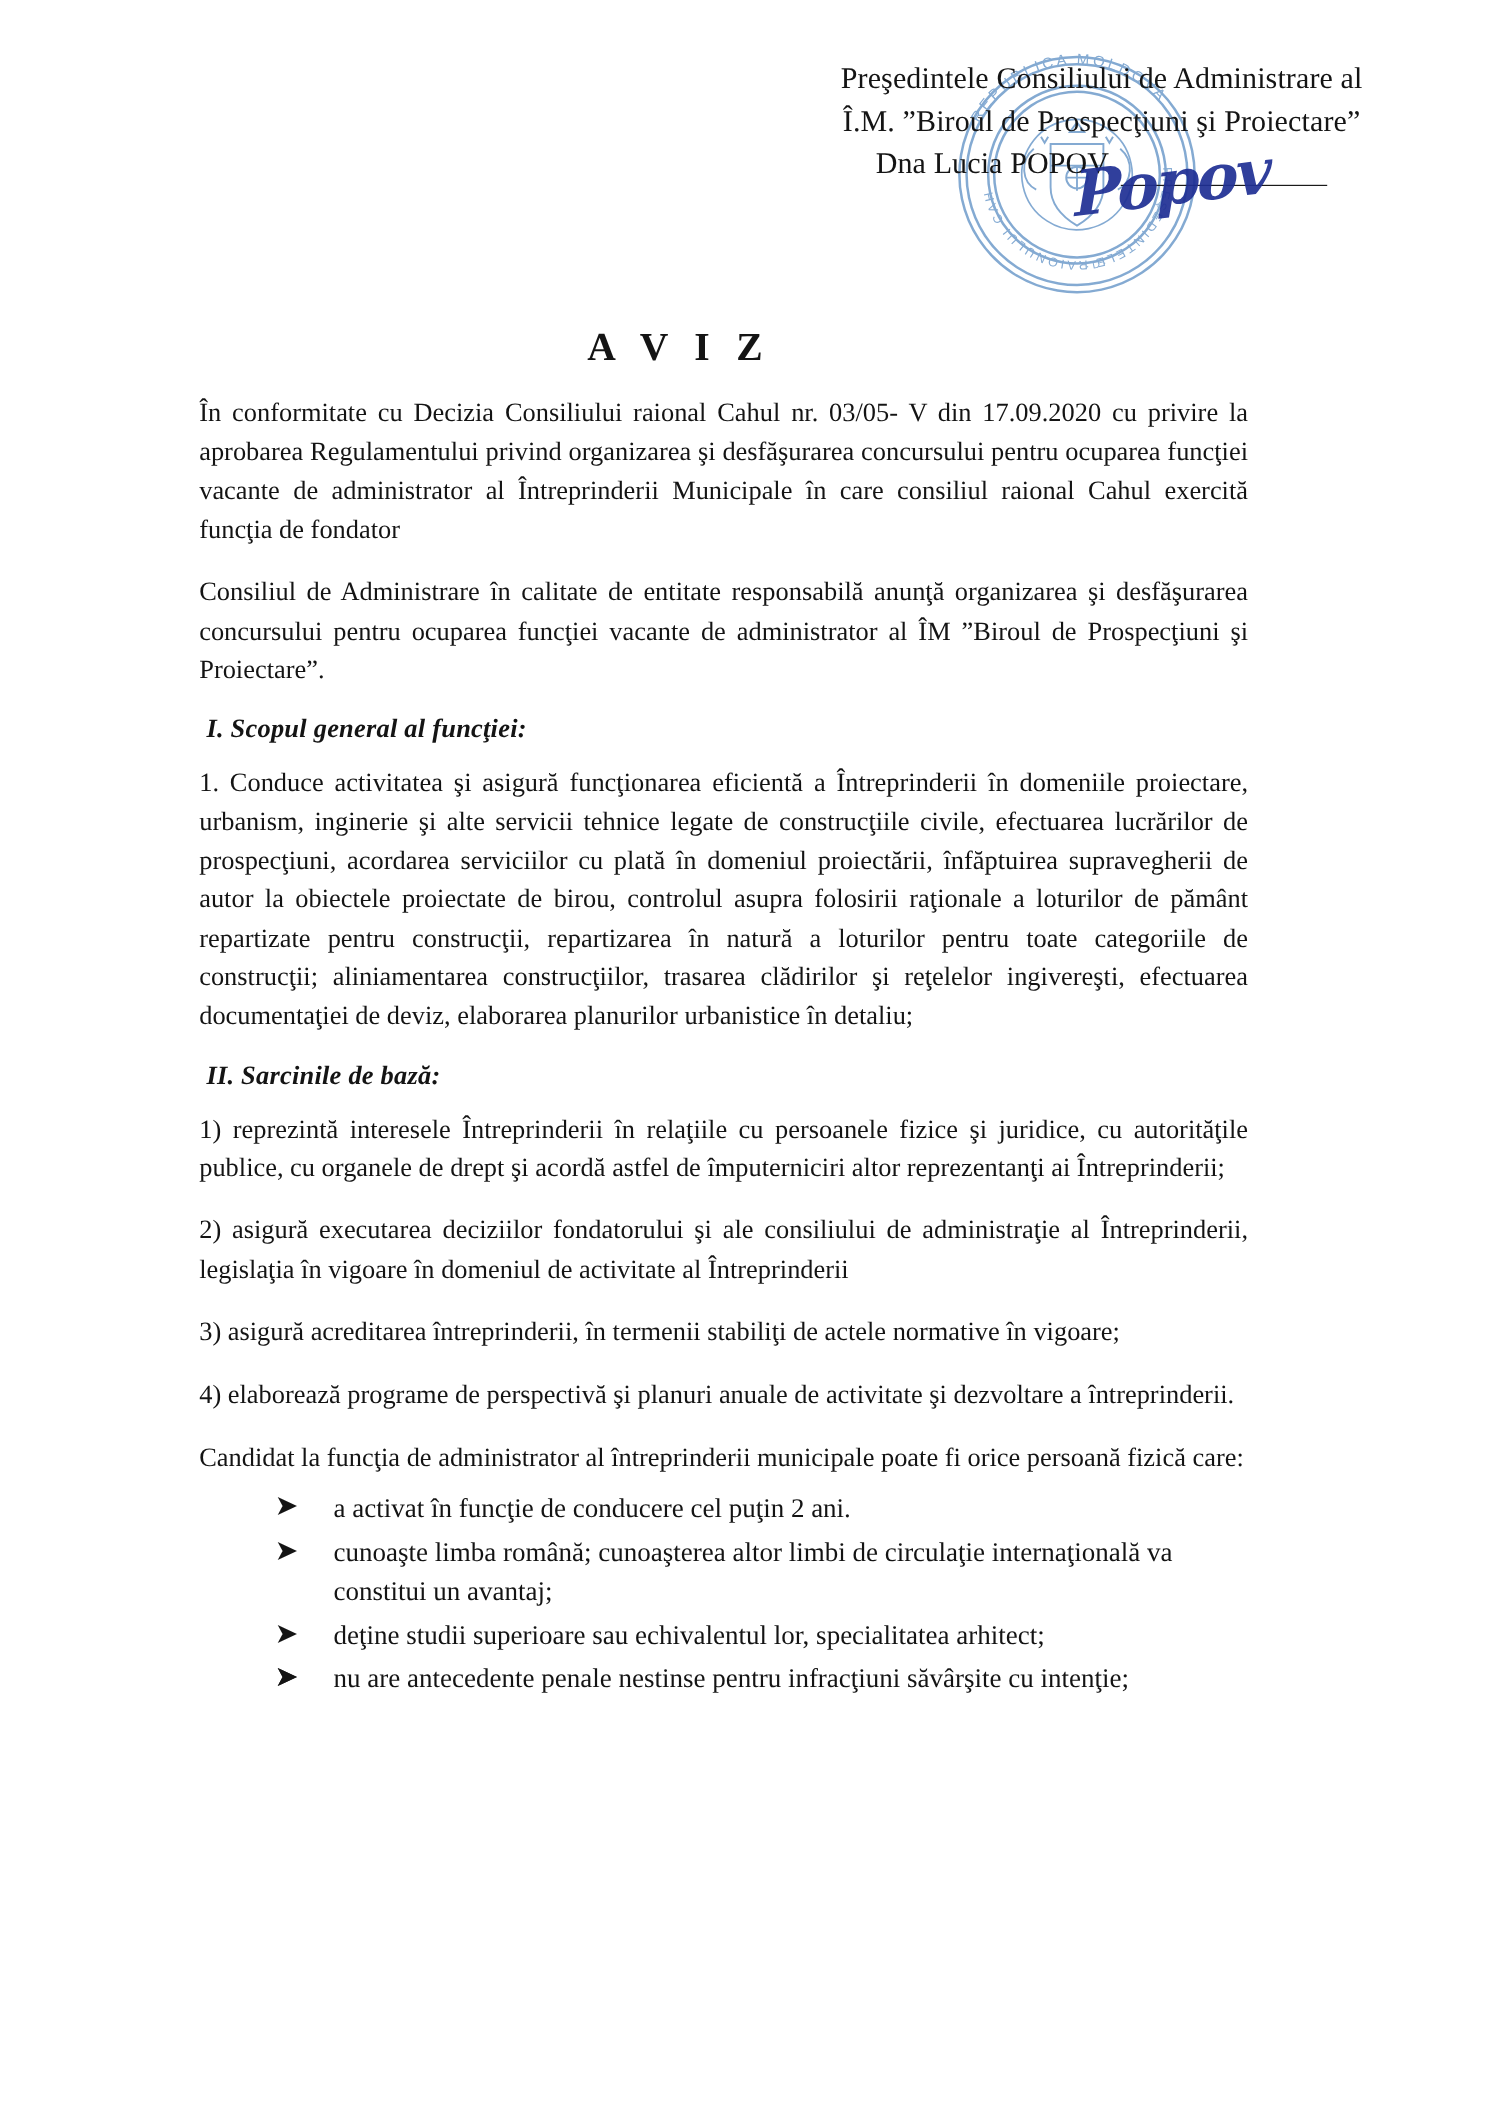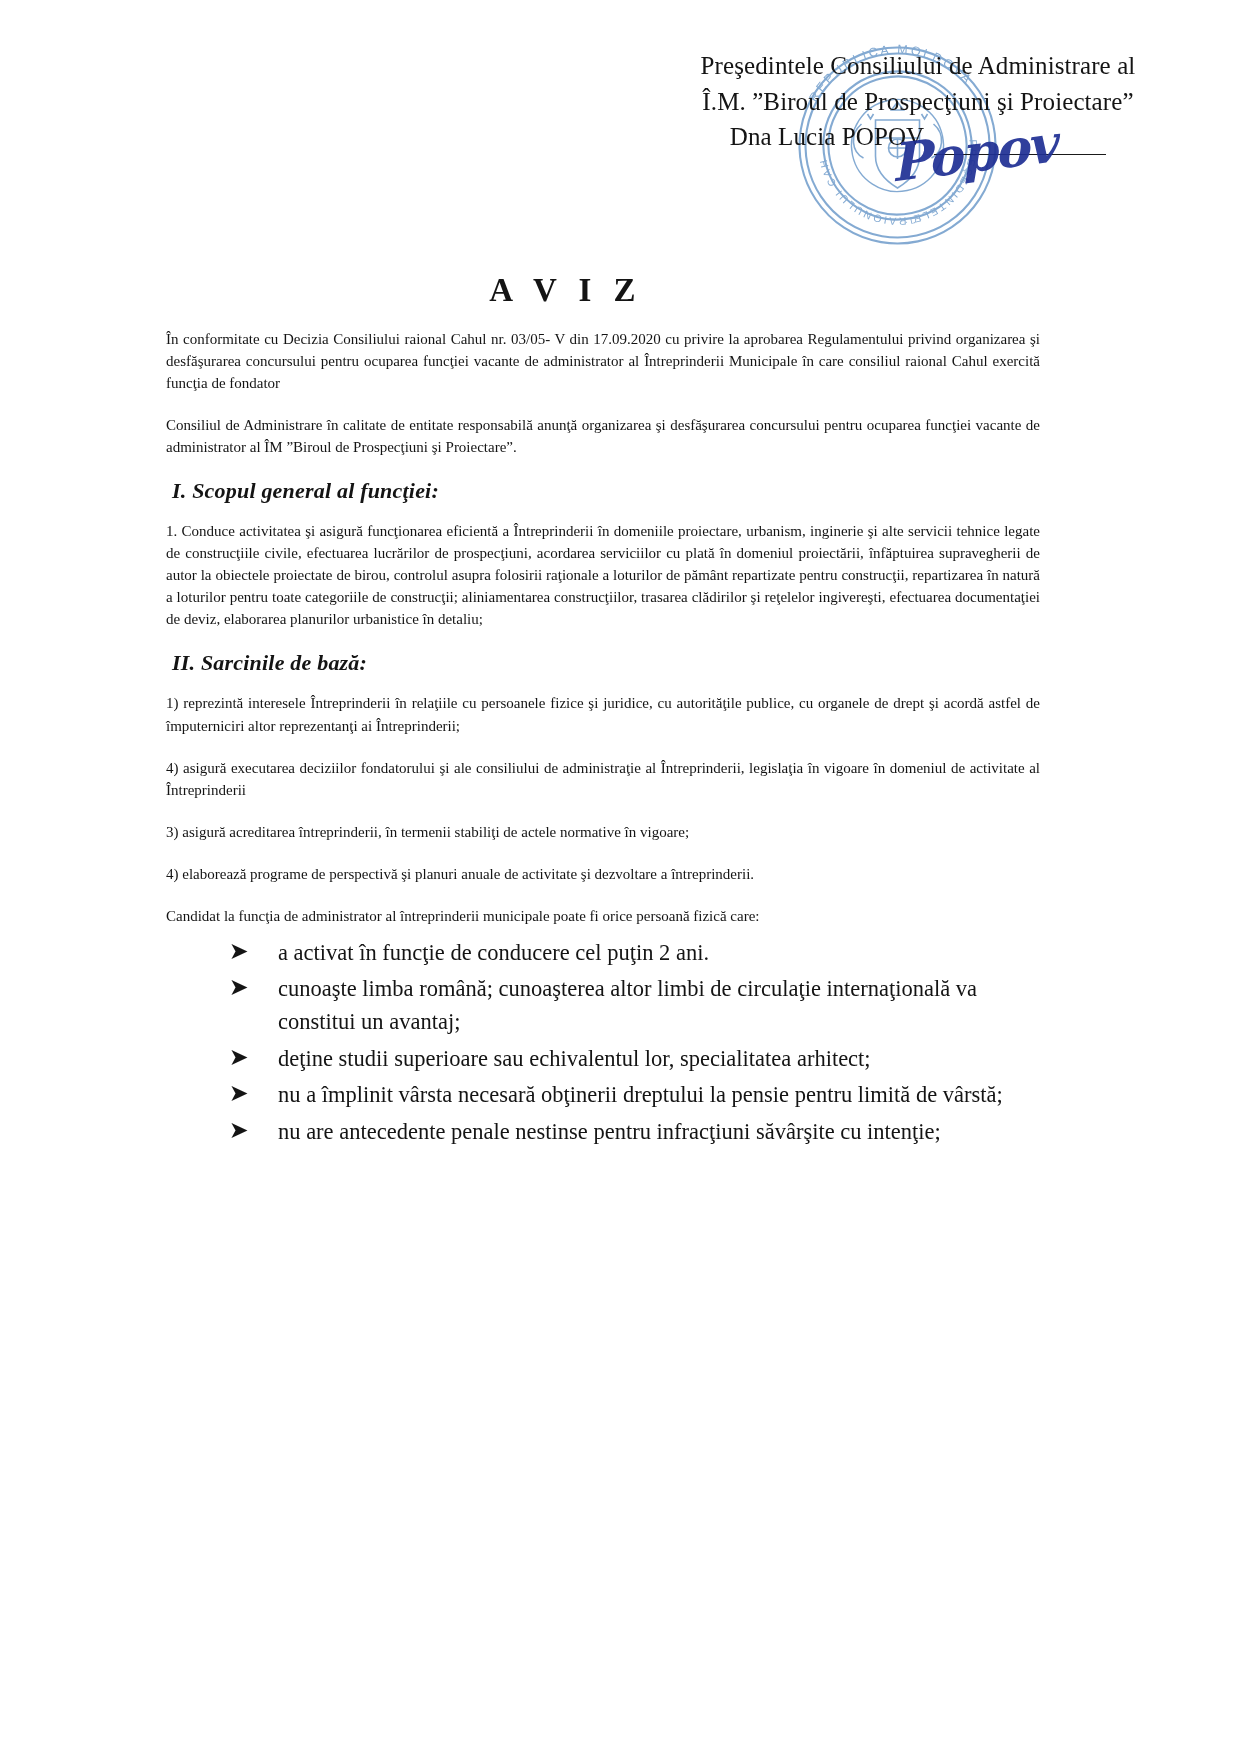--- a/index.html
+++ b/index.html
@@ -100,21 +100,21 @@
 
   .content {
     position: absolute;
     top: 328px;
     left: 166px;
     width: 874px;
   }
 
   p.para {
     margin: 0 0 14px 0;
-    font-size: 15px;
+    font-size: 22px;
     line-height: 1.47;
     text-align: justify;
     text-justify: inter-word;
     hyphens: none;
   }
   p.para.tight { margin-bottom: 10px; }
   p.para.gap   { margin-bottom: 20px; }
 
   h2.section {
     margin: 18px 0 16px 6px;
@@ -206,42 +206,41 @@
 
     <p class="para gap">În conformitate cu  Decizia  Consiliului raional Cahul nr. 03/05- V din 17.09.2020  cu privire la aprobarea Regulamentului privind organizarea şi desfăşurarea   concursului pentru ocuparea funcţiei vacante de administrator al Întreprinderii Municipale în care consiliul raional Cahul exercită funcţia de fondator</p>
 
     <p class="para gap">Consiliul de Administrare  în calitate de entitate responsabilă  anunţă organizarea şi desfăşurarea concursului pentru ocuparea funcţiei vacante de administrator al ÎM ”Biroul de Prospecţiuni şi Proiectare”.</p>
 
     <h2 class="section">I. Scopul general al funcţiei:</h2>
     <p class="para gap">1. Conduce activitatea şi asigură funcţionarea eficientă a Întreprinderii în domeniile proiectare, urbanism, inginerie şi alte servicii tehnice legate de construcţiile civile, efectuarea lucrărilor de prospecţiuni, acordarea serviciilor cu plată în domeniul proiectării, înfăptuirea supravegherii de autor la obiectele proiectate de birou, controlul asupra folosirii raţionale a loturilor de pământ repartizate pentru construcţii, repartizarea în natură a loturilor pentru toate categoriile de construcţii; aliniamentarea construcţiilor, trasarea clădirilor şi reţelelor ingivereşti, efectuarea documentaţiei de deviz, elaborarea planurilor urbanistice în detaliu;</p>
 
     <h2 class="section">II. Sarcinile de bază:</h2>
     <p class="para gap">1) reprezintă interesele Întreprinderii în relaţiile cu persoanele fizice şi juridice, cu autorităţile publice, cu organele de drept şi acordă astfel de împuterniciri altor reprezentanţi ai Întreprinderii;</p>
-    <p class="para gap">4) asigură executarea deciziilor fondatorului şi ale consiliului de administraţie al Întreprinderii, legislaţia în vigoare în domeniul de activitate al Întreprinderii</p>
+    <p class="para gap">2) asigură executarea deciziilor fondatorului şi ale consiliului de administraţie al Întreprinderii, legislaţia în vigoare în domeniul de activitate al Întreprinderii</p>
     <p class="para gap">3) asigură acreditarea întreprinderii, în termenii stabiliţi de actele normative în vigoare;</p>
     <p class="para gap">4) elaborează programe de perspectivă şi planuri anuale de activitate şi dezvoltare a întreprinderii.</p>
 
     <p class="para tight">Candidat la funcţia de administrator al întreprinderii municipale poate fi orice persoană fizică care:</p>
 
     <ul class="bullets">
       <li>
         <span class="arrow">➤</span>
         <span>a activat în funcţie de conducere cel puţin 2 ani.</span>
       </li>
       <li>
         <span class="arrow">➤</span>
         <span>cunoaşte limba română; cunoaşterea altor limbi de circulaţie internaţională va constitui un avantaj;</span>
       </li>
       <li>
         <span class="arrow">➤</span>
         <span>deţine studii superioare sau echivalentul lor, specialitatea arhitect;</span>
       </li>
       <li>
         <span class="arrow">➤</span>
-        <span>nu a împlinit vârsta necesară obţinerii dreptului la pensie pentru limită de vârstă;</span>
       </li>
       <li>
         <span class="arrow">➤</span>
         <span>nu are antecedente penale nestinse pentru infracţiuni săvârşite cu intenţie;</span>
       </li>
     </ul>
 
   </div>
 </div>
 

